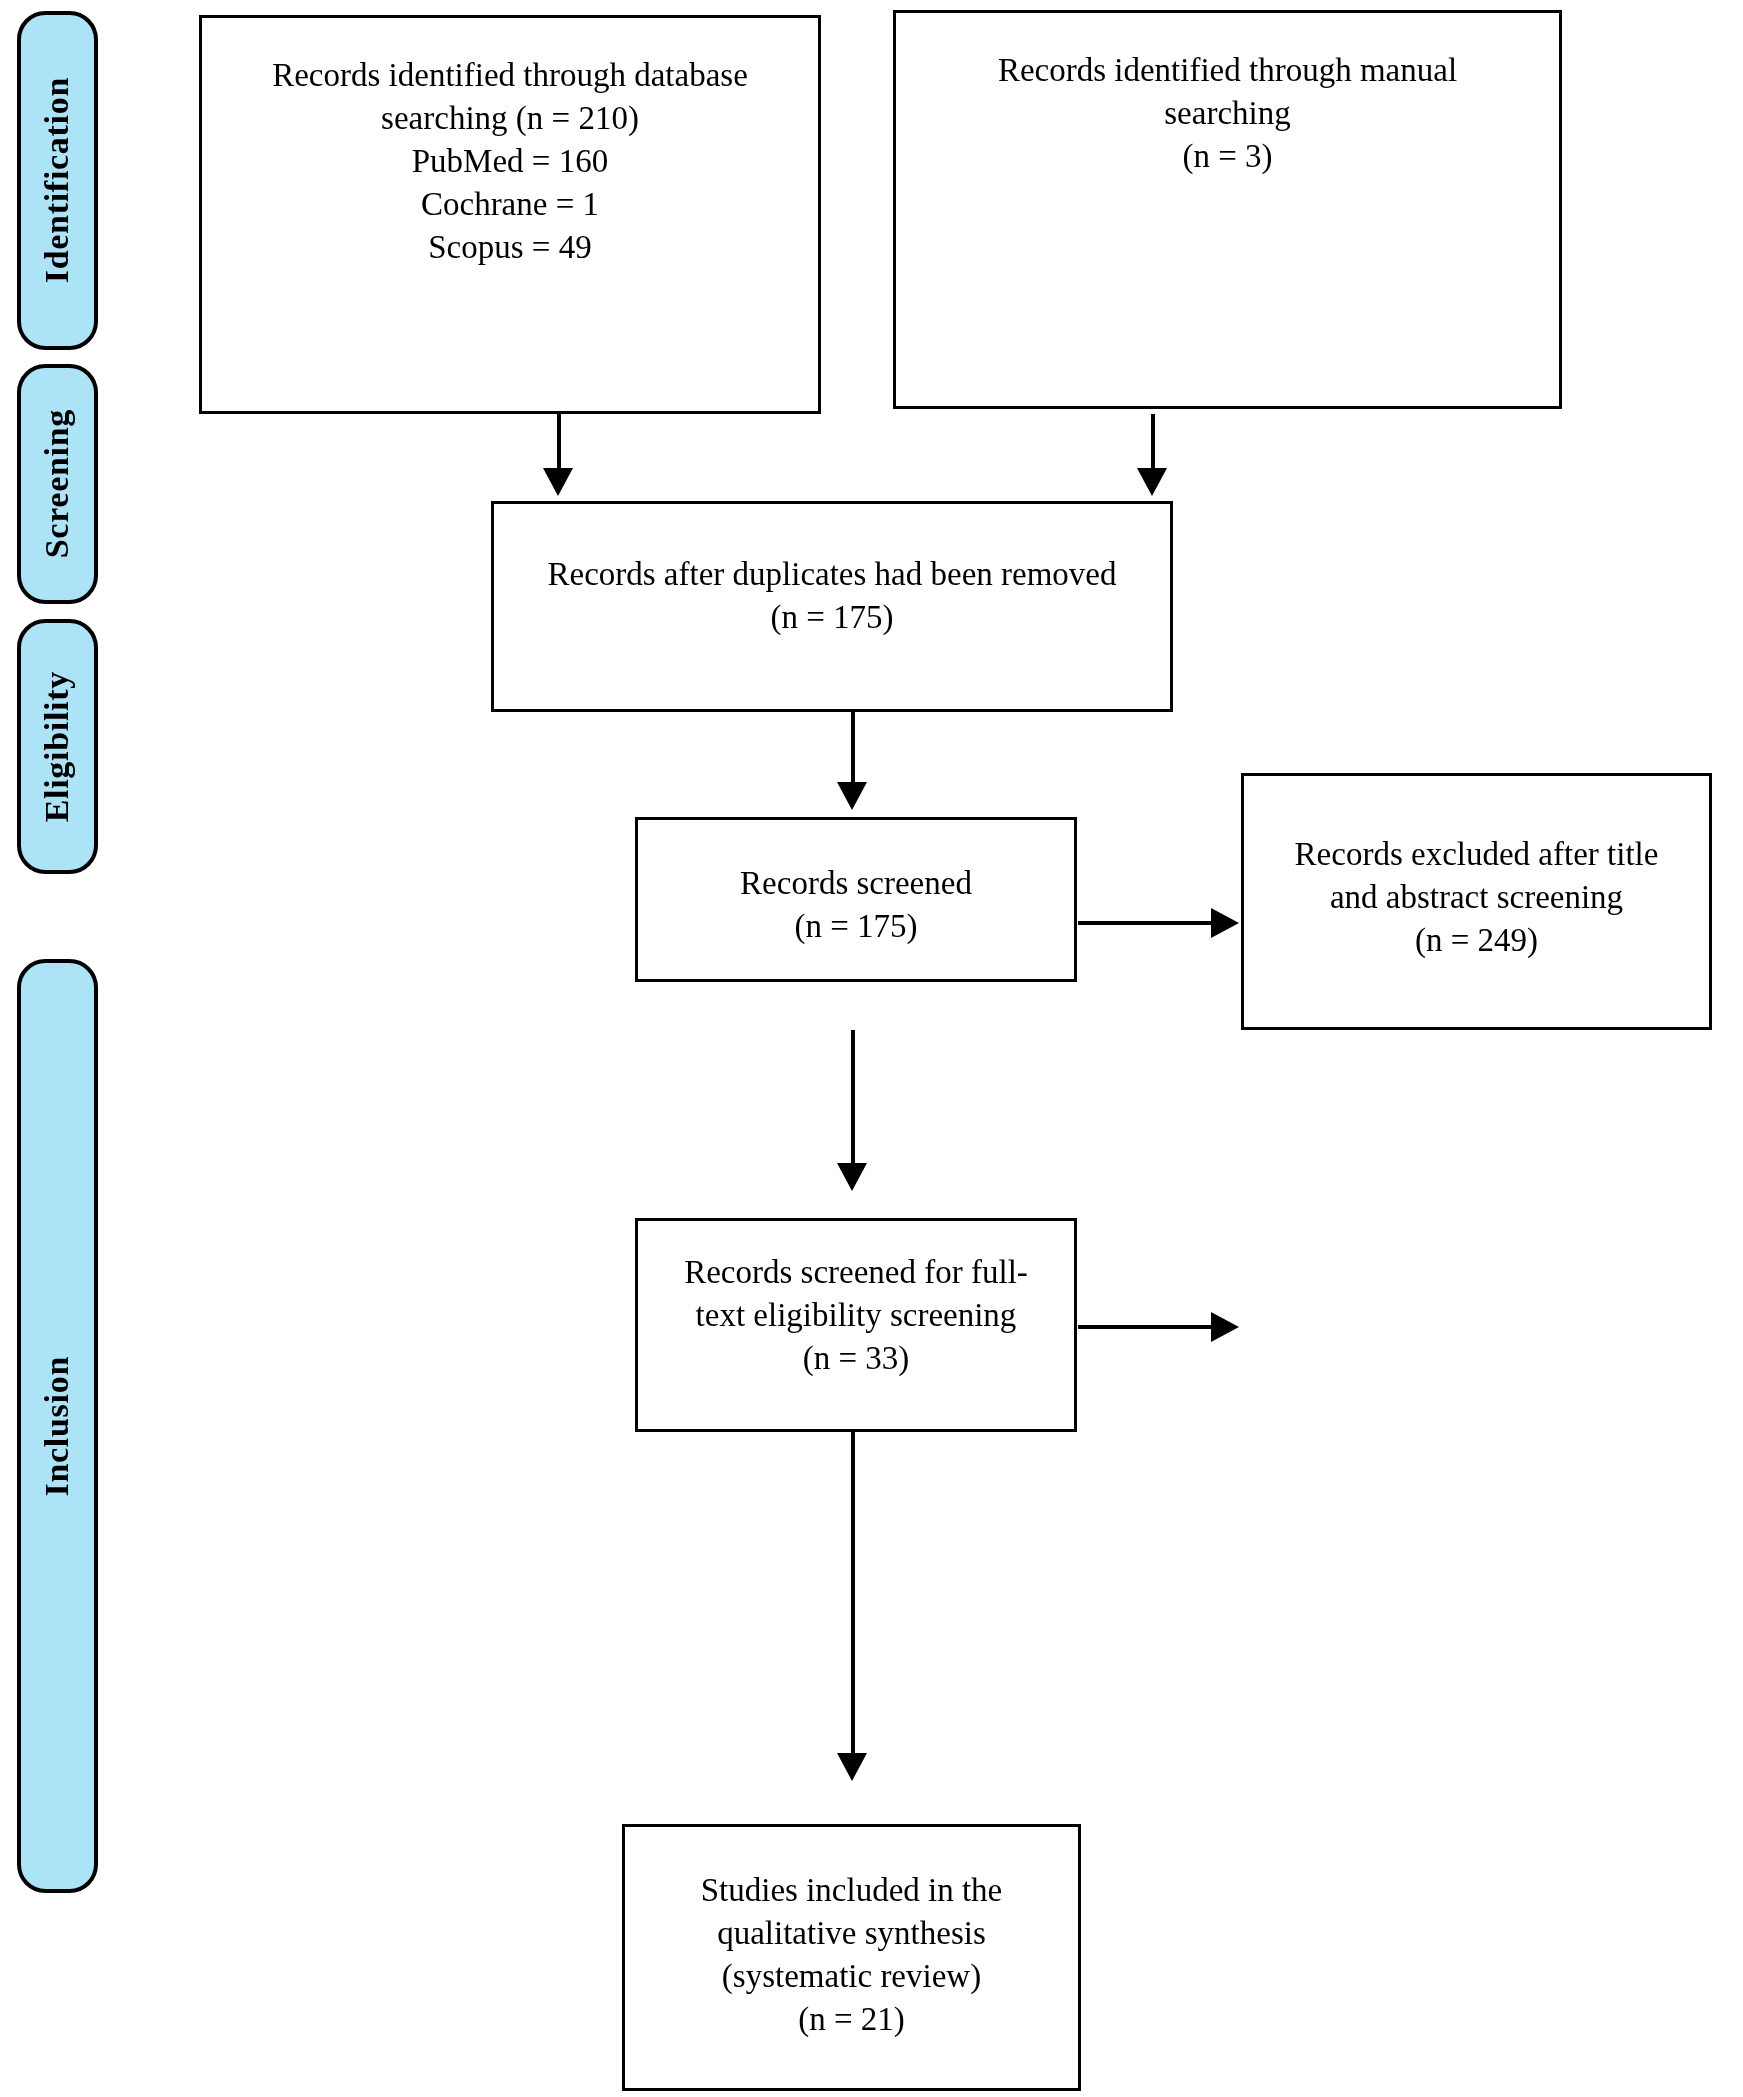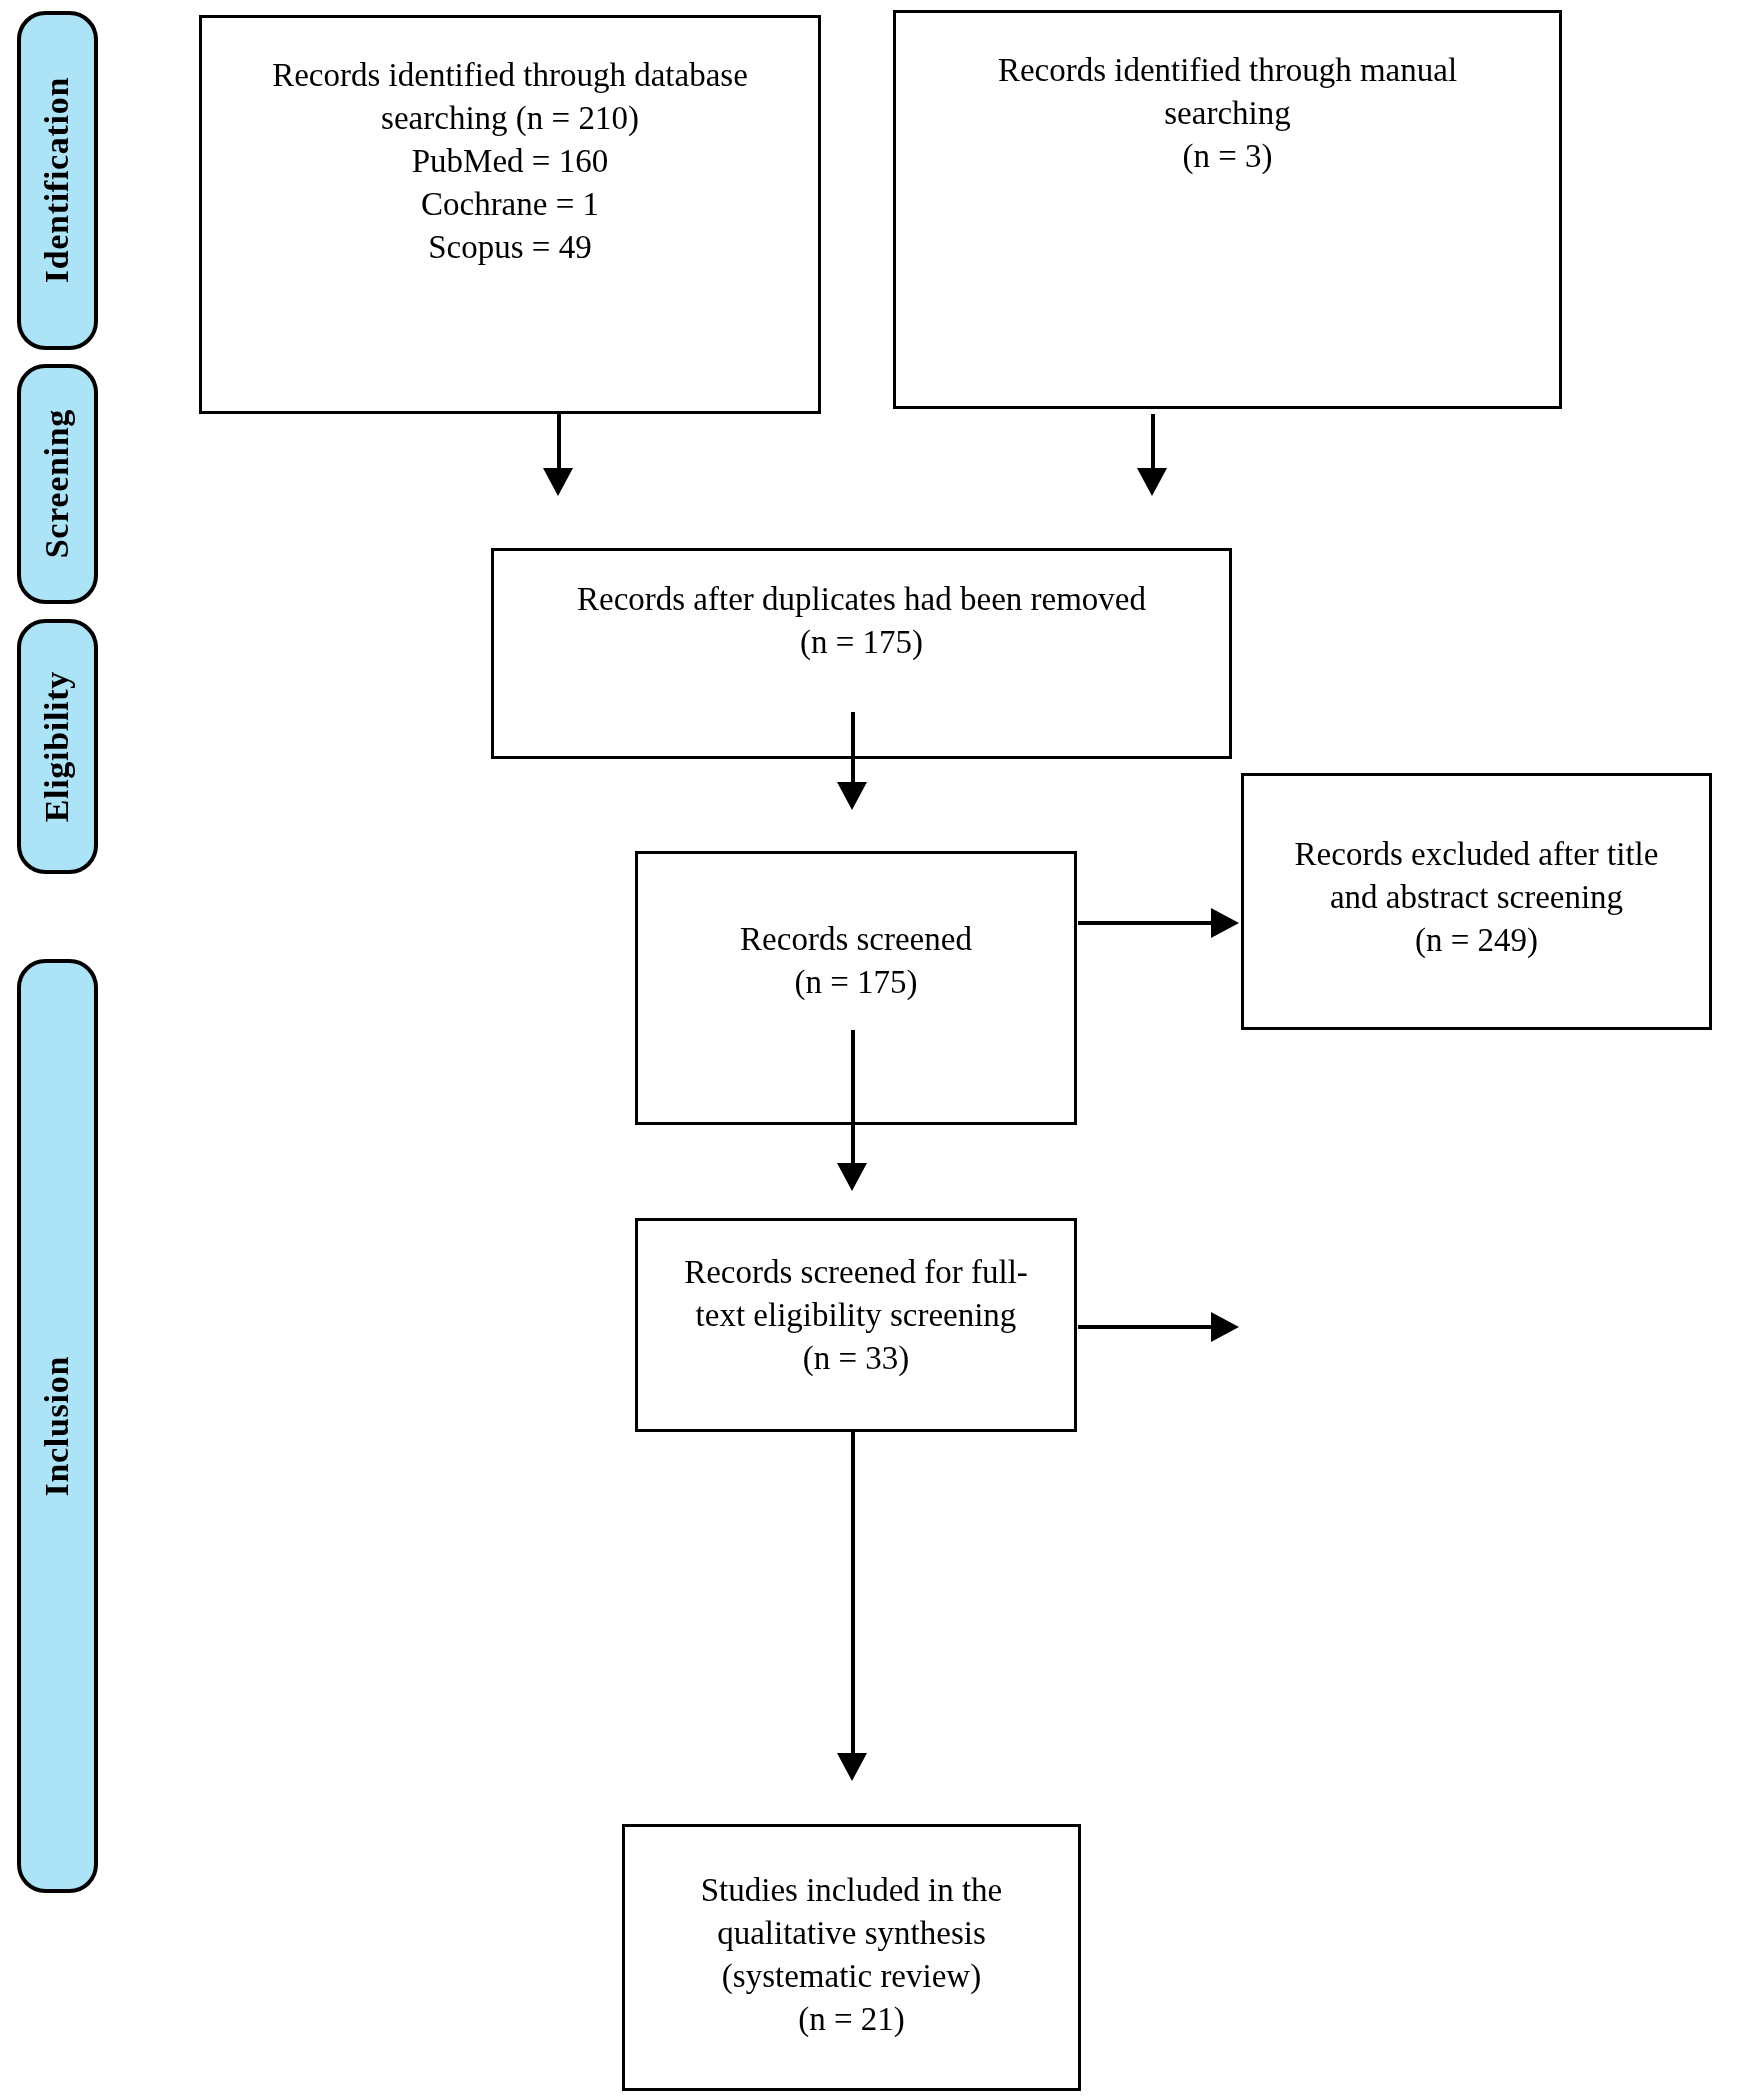--- a/index.html
+++ b/index.html
@@ -121,29 +121,29 @@
 searching
 (n = 3)</div>
   </div>
 
   <div class="v-line" style="left:557px; top:414px; height:60px;"></div>
   <div class="arrow-down" style="left:543px; top:468px;"></div>
 
   <div class="v-line" style="left:1151px; top:414px; height:60px;"></div>
   <div class="arrow-down" style="left:1137px; top:468px;"></div>
 
-  <div class="flow-box" style="left:491px; top:501px; width:741px; height:211px; padding-top:27px;margin-top:47px;">
+  <div class="flow-box" style="left:491px; top:501px; width:682px; height:211px; padding-top:49px;">
     <div class="box-text">Records after duplicates had been removed
 (n = 175)</div>
   </div>
 
   <div class="v-line" style="left:851px; top:712px; height:75px;"></div>
   <div class="arrow-down" style="left:837px; top:782px;"></div>
 
-  <div class="flow-box" style="left:635px; top:817px; width:442px; height:274px; padding-top:64px;margin-top:34px;">
+  <div class="flow-box" style="left:635px; top:817px; width:442px; height:165px; padding-top:42px;">
     <div class="box-text">Records screened
 (n = 175)</div>
   </div>
 
   <div class="h-line" style="left:1078px; top:921px; width:135px;"></div>
   <div class="arrow-right" style="left:1211px; top:908px;"></div>
 
   <div class="flow-box" style="left:1241px; top:773px; width:471px; height:257px; padding-top:57px;">
     <div class="box-text">Records excluded after title
 and abstract screening

